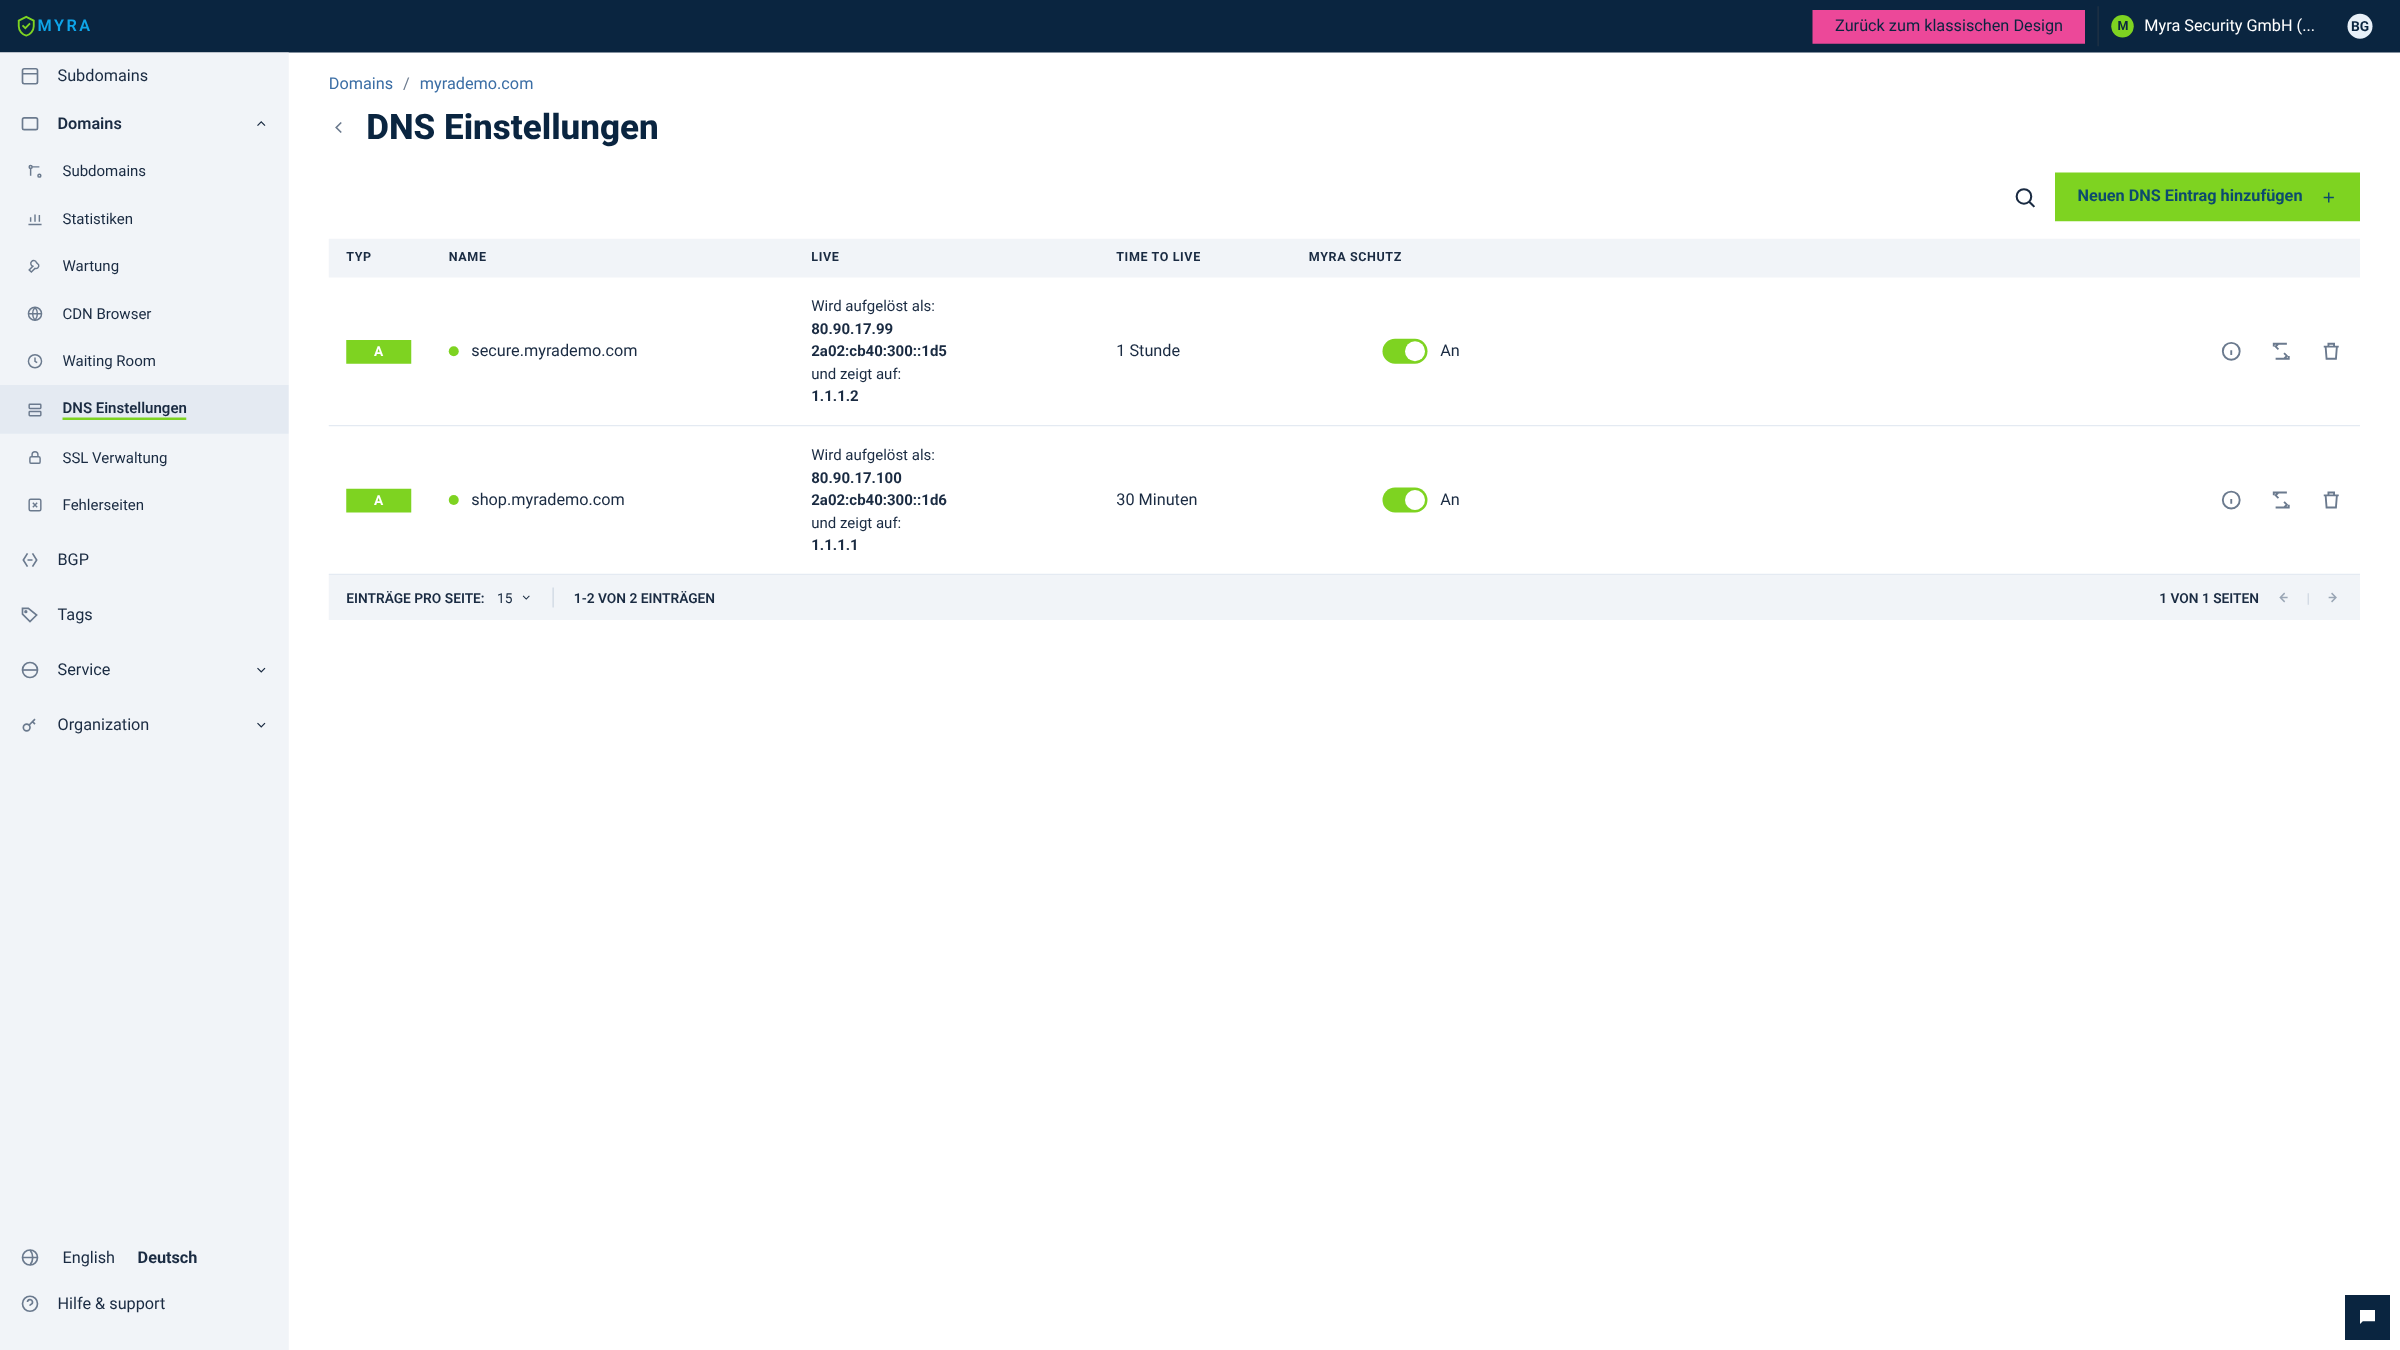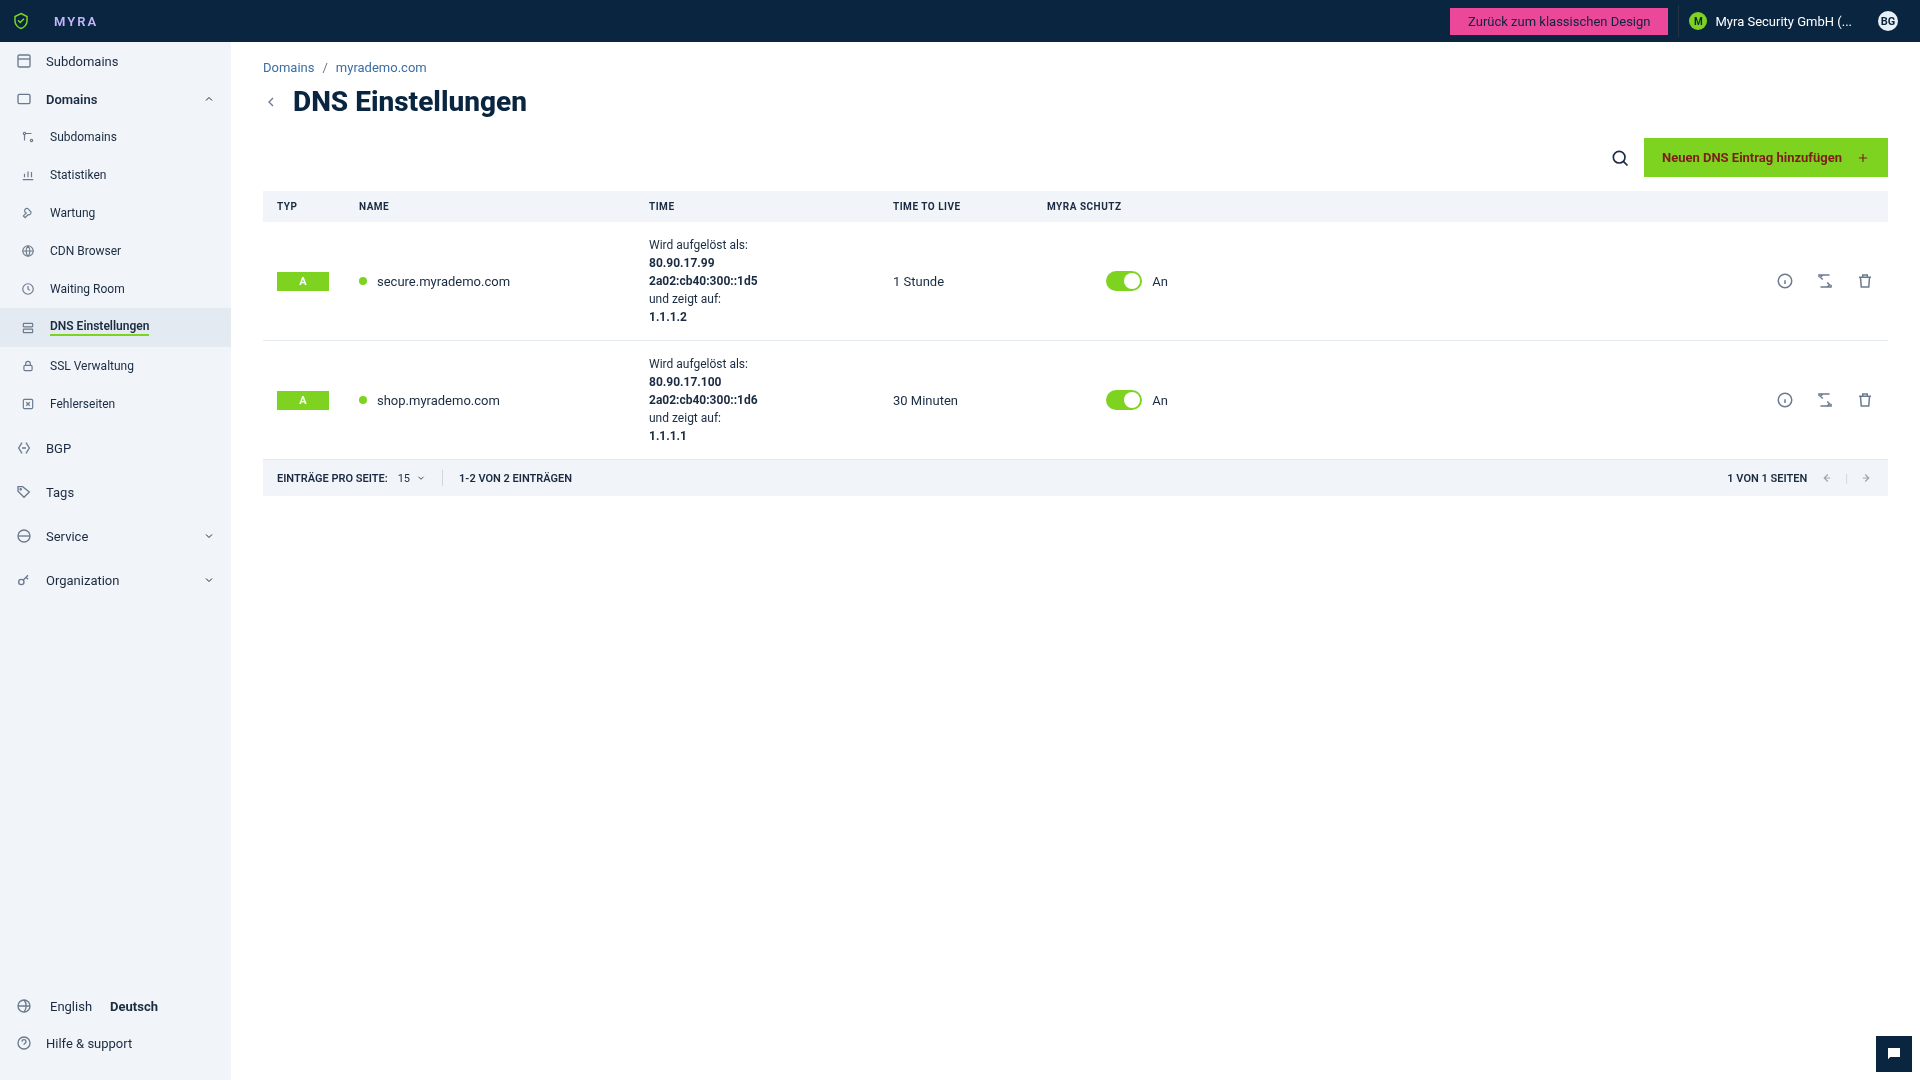--- a/index.html
+++ b/index.html
@@ -1,18 +1,18 @@
 <!DOCTYPE html>
 <html><head>
 <meta charset="utf-8">
 <style>
 * { margin:0; padding:0; box-sizing:border-box; font-family:-apple-system,BlinkMacSystemFont,"Segoe UI",Roboto,sans-serif; }
 body { background:#fff; color:#1a2b42; }
 .header { background:#0a2540; height:42px; display:flex; align-items:center; justify-content:space-between; padding:0 12px; }
-.logo { display:flex; align-items:center; gap:24px; color:#c4b5fd; font-weight:600; letter-spacing:2px; font-size:13px; }
+.logo { display:flex; align-items:center; gap:0; color:#0ea5e9; font-weight:600; letter-spacing:2px; font-size:13px; }
 .logo svg { width:18px; height:18px; }
 .header-right { display:flex; align-items:center; gap:10px; }
 .btn-classic { background:#ec4899; color:#0a2540; font-weight:400; font-size:13px; padding:6px 18px; cursor:pointer; border:none; }
 .org-chip { display:flex; align-items:center; gap:8px; color:#fff; font-size:13px; padding:6px 10px; border-left:1px solid #234; }
 .org-badge { width:18px; height:18px; border-radius:50%; background:#7ed321; color:#0a2540; font-size:10px; font-weight:700; display:flex; align-items:center; justify-content:center; }
 .user-badge { width:20px; height:20px; border-radius:50%; background:#e8f0f8; color:#0a2540; font-size:11px; font-weight:700; display:flex; align-items:center; justify-content:center; margin-left:18px; }
 .layout { display:flex; height:calc(100vh - 42px); }
 .sidebar { width:231px; background:#f1f4f8; display:flex; flex-direction:column; overflow-y:auto; }
 .nav-item { display:flex; align-items:center; gap:14px; padding:11px 16px; font-size:13px; color:#1a2b42; cursor:pointer; position:relative; }
 .nav-item.active { background:#e4eaf2; font-weight:600; }
@@ -26,21 +26,21 @@
 .lang-opt.active { font-weight:700; }
 .main { flex:1; overflow-y:auto; padding:0; }
 .crumbs { display:flex; align-items:center; gap:8px; padding:18px 32px 6px; font-size:13px; color:#3b6ea5; }
 .crumbs a { color:#3b6ea5; text-decoration:none; cursor:pointer; }
 .crumbs .sep { color:#6b7a8e; }
 .page-title-row { display:flex; align-items:center; gap:14px; padding:4px 32px 20px; }
 .back-btn { cursor:pointer; color:#6b7a8e; }
 .page-title { font-size:28px; font-weight:800; color:#0a2540; }
 .toolbar { display:flex; justify-content:flex-end; align-items:center; gap:14px; padding:0 32px 14px; }
 .search-ic { cursor:pointer; color:#1a2b42; }
-.add-btn { background:#7ed321; color:#7f1d1d; font-weight:700; font-size:13px; padding:12px 18px; display:flex; align-items:center; gap:14px; cursor:pointer; border:none; }
+.add-btn { background:#7ed321; color:#0c4a6e; font-weight:700; font-size:13px; padding:12px 18px; display:flex; align-items:center; gap:14px; cursor:pointer; border:none; }
 .table { width:calc(100% - 64px); margin:0 32px; }
 .thead { display:flex; background:#f1f4f8; padding:10px 14px; font-size:10px; font-weight:700; letter-spacing:0.5px; color:#1a2b42; }
 .col-typ { width:82px; }
 .col-name { width:290px; }
 .col-wert { width:244px; }
 .col-ttl { width:154px; }
 .col-schutz { width:180px; }
 .col-act { flex:1; text-align:right; }
 .trow { display:flex; align-items:center; padding:14px 14px; border-bottom:1px solid #e4eaf2; font-size:13px; }
 .type-badge { background:#7ed321; color:#fff; font-weight:700; font-size:11px; padding:3px 0; width:52px; text-align:center; }
@@ -273,21 +273,21 @@
         <svg width="14" height="14" viewBox="0 0 24 24" fill="none" stroke="currentColor" stroke-width="2">
             <path d="M12 5v14M5 12h14"></path>
           </svg>
       </button>
     </div>
 
     <div class="table">
       <div class="thead">
         <div class="col-typ">TYP</div>
         <div class="col-name">NAME</div>
-        <div class="col-wert">TIME</div>
+        <div class="col-wert">LIVE</div>
         <div class="col-ttl">TIME TO LIVE</div>
         <div class="col-schutz">MYRA SCHUTZ</div>
         <div class="col-act"></div>
       </div>
 
       <div class="trow">
         <div class="col-typ">
             <div class="type-badge">A</div>
           </div>
         <div class="col-name name-cell">

